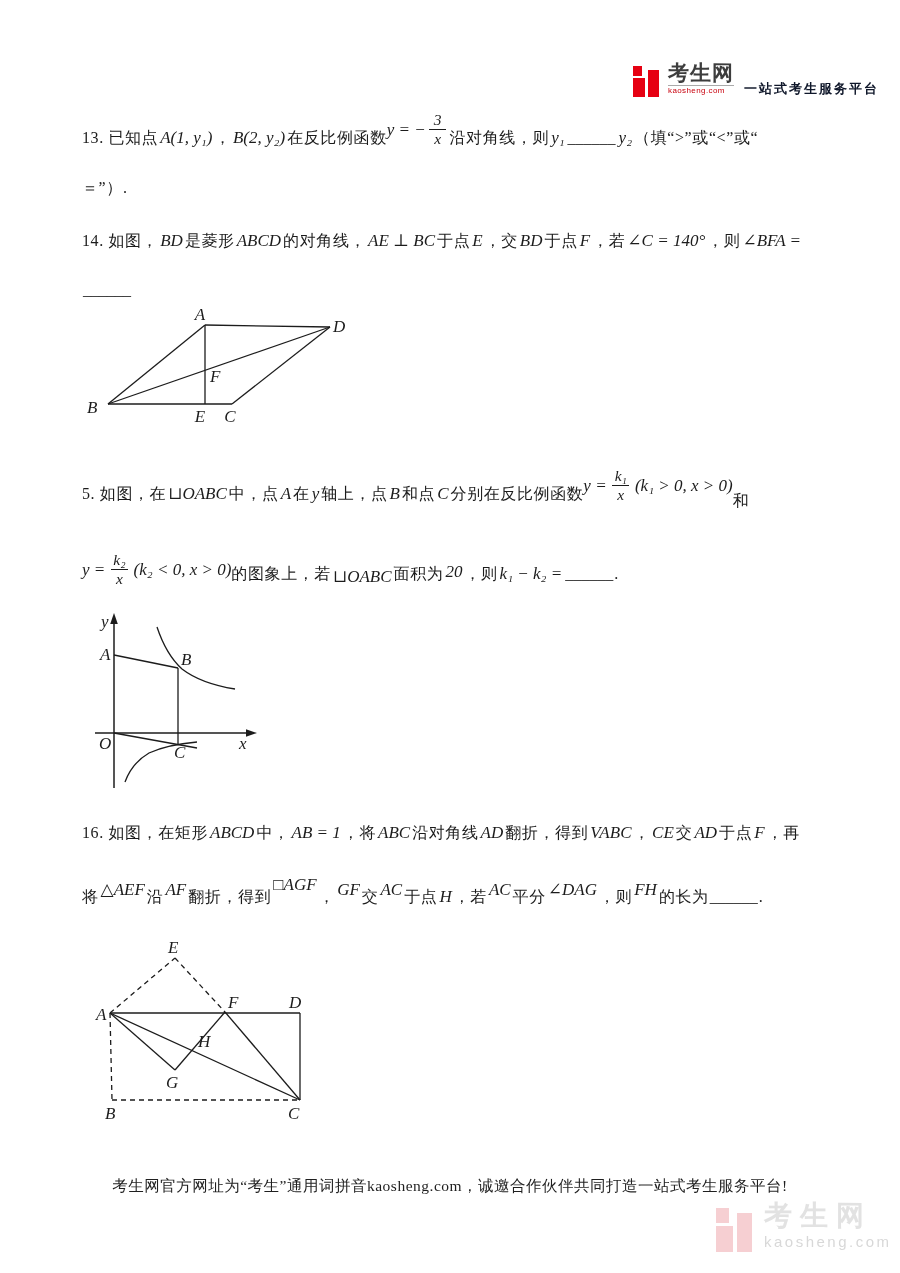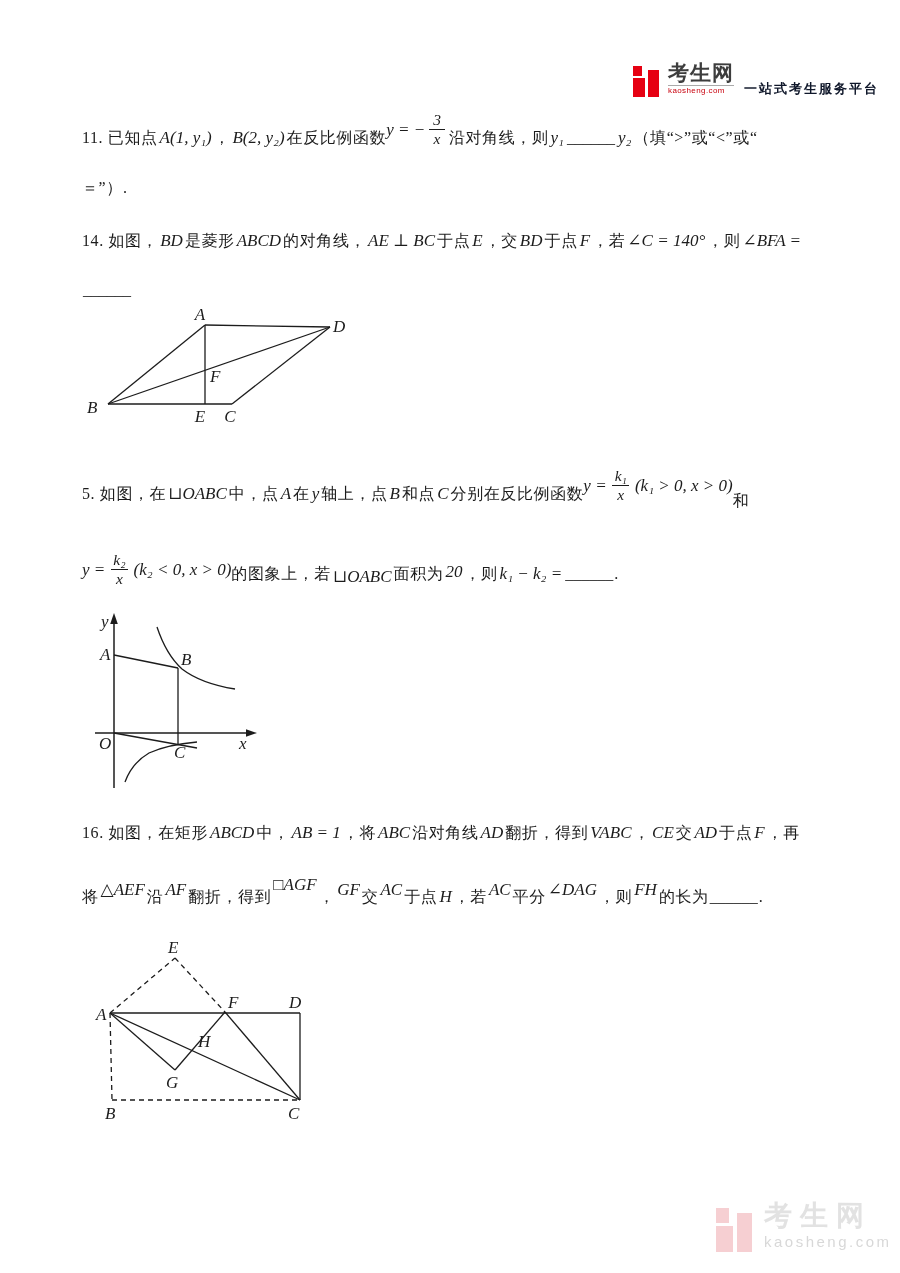--- a/index.html
+++ b/index.html
@@ -63,21 +63,21 @@
       <div class="blk2"></div>
       <div class="blk3"></div>
     </div>
     <div class="logo-text">
       <div class="logo-brand">考生网</div>
       <div class="logo-domain">kaosheng.com</div>
     </div>
     <div class="logo-tagline">一站式考生服务平台</div>
   </div>
 
-  <div class="qline" style="top:122px;"><span class="cn">11. 已知点</span><span class="m">A(1, y₁)</span><span class="cn">，</span><span class="m">B(2, y₂)</span><span class="cn">在反比例函数</span><span class="mfrac" style="position: relative; top: -10px;">
+  <div class="qline" style="top:122px;"><span class="cn">13. 已知点</span><span class="m">A(1, y₁)</span><span class="cn">，</span><span class="m">B(2, y₂)</span><span class="cn">在反比例函数</span><span class="mfrac" style="position: relative; top: -10px;">
         <span class="pre">y = −</span>
         <span class="stack">
           <span class="nu">3</span>
           <span class="de">x</span>
         </span>
       </span><span class="cn">沿对角线，则</span><span class="m">y₁</span><span class="blank">______</span><span class="m">y₂</span><span class="cn">（填“&gt;”或“&lt;”或“</span></div>
   <div class="qline" style="top:178px;"><span class="cn">＝”）.</span></div>
 
   <div class="qline" style="top:230px;"><span class="cn">14. 如图，</span><span class="m">BD</span><span class="cn">是菱形</span><span class="m">ABCD</span><span class="cn">的对角线，</span><span class="m">AE ⊥ BC</span><span class="cn">于点</span><span class="m">E</span><span class="cn">，交</span><span class="m">BD</span><span class="cn">于点</span><span class="m">F</span><span class="cn">，若</span><span class="m">∠C = 140°</span><span class="cn">，则</span><span class="m">∠BFA =</span></div>
   <div class="qline" style="top:280px;"><span class="blank">______</span></div>
@@ -149,20 +149,21 @@
     <text class="flbl" x="73" y="18">E</text>
     <text class="flbl" x="1" y="85">A</text>
     <text class="flbl" x="133" y="73">F</text>
     <text class="flbl" x="194" y="73">D</text>
     <text class="flbl" x="10" y="184">B</text>
     <text class="flbl" x="193" y="184">C</text>
     <text class="flbl" x="71" y="153">G</text>
     <text class="flbl" x="103" y="112">H</text>
   </svg>
 
+  <div class="footer">考生网官方网址为“考生”通用词拼音kaosheng.com，诚邀合作伙伴共同打造一站式考生服务平台!</div>
 
   <div class="watermark">
     <div class="wm-mark">
       <div class="blk1"></div>
       <div class="blk2"></div>
       <div class="blk3"></div>
     </div>
     <div class="wm-text">
       <div class="wm-brand">考生网</div>
       <div class="wm-domain">kaosheng.com</div>

